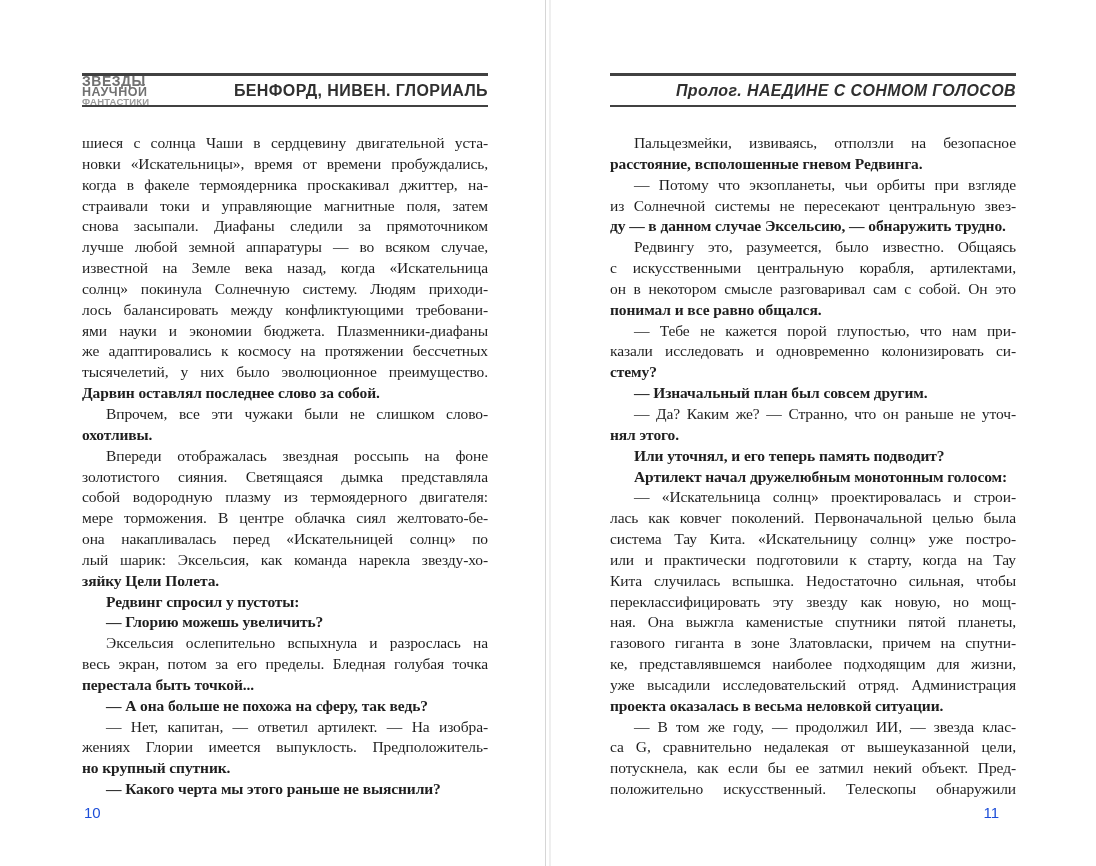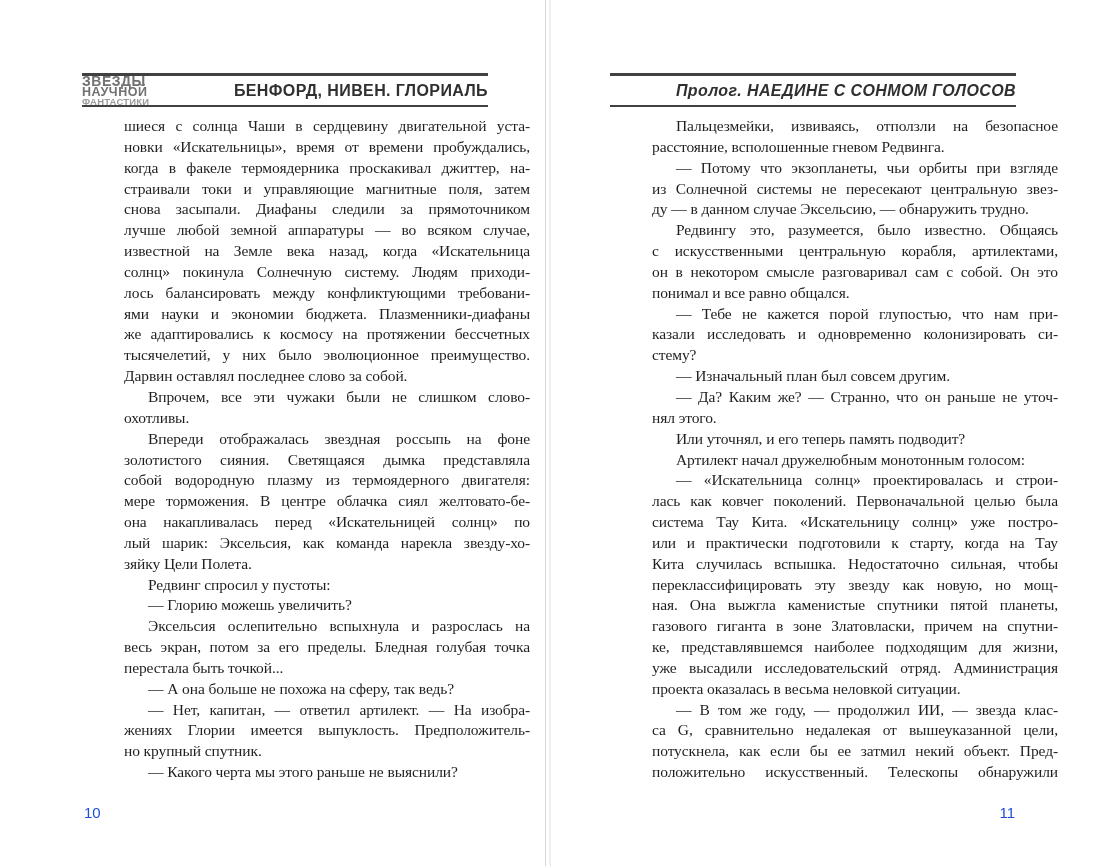--- a/index.html
+++ b/index.html
@@ -44,44 +44,43 @@
     font-weight: 700;
     color: #717171;
     text-transform: uppercase;
     user-select: none;
   }
   .logo-l1 { font-size: 14px;  line-height: 11px; letter-spacing: 0.5px; }
   .logo-l2 { font-size: 12.5px; line-height: 10px; letter-spacing: 0.5px; }
   .logo-l3 { font-size: 9.5px; line-height: 9px;  letter-spacing: 0.2px; color: #9b9b9b; }
 
   .body {
-    position: absolute; top: 116px; left: 0; width: 406px;
+    position: absolute; top: 133px; left: 0; width: 406px;
     font-size: 15.5px;
     line-height: 20.85px;
     color: var(--text, #1f1f1f);
     letter-spacing: -0.1px;
-    margin-left: 42px;
   }
   .line {
     text-align: justify;
     text-align-last: justify;
     white-space: nowrap;
     overflow: hidden;
   }
-  .line.end { text-align-last: left; }
+  .line.end { text-align-last: left; font-weight: bold; }
   .line.ind { padding-left: 24px; }
 
   .pagenum {
     position: absolute; top: 804px;
     font-family: "Liberation Sans", sans-serif;
     font-size: 15px;
     color: #1d4ed8;
   }
   .left-num  { left: 2px; }
-  .right-num { right: 1px; }
+  .right-num { right: 17px; }
 </style>
 </head>
 <body>
 
 <div class="canvas">
   <div class="gutter-line gl1"></div>
   <div class="gutter-line gl2"></div>
 
   <div class="page left">
     <div class="header">

